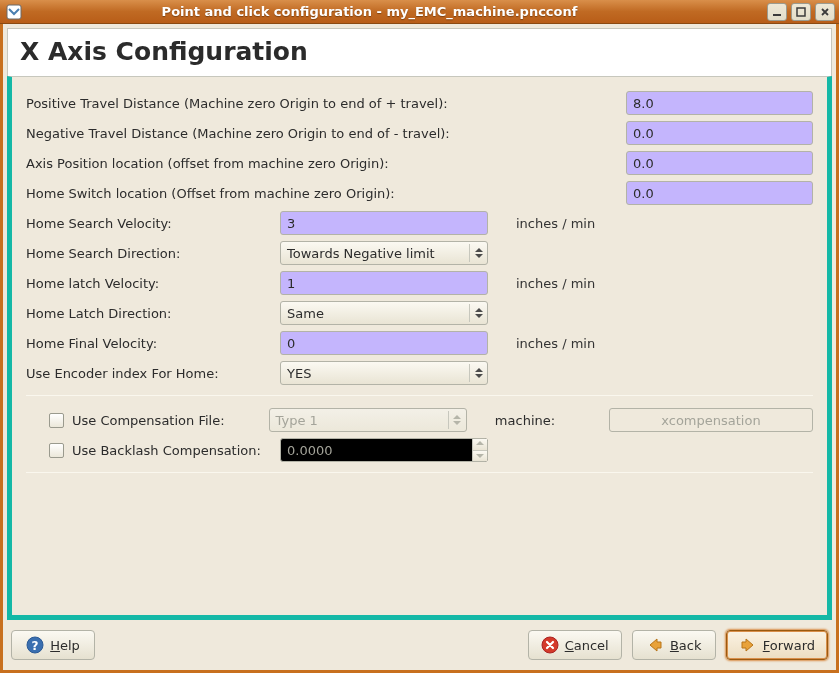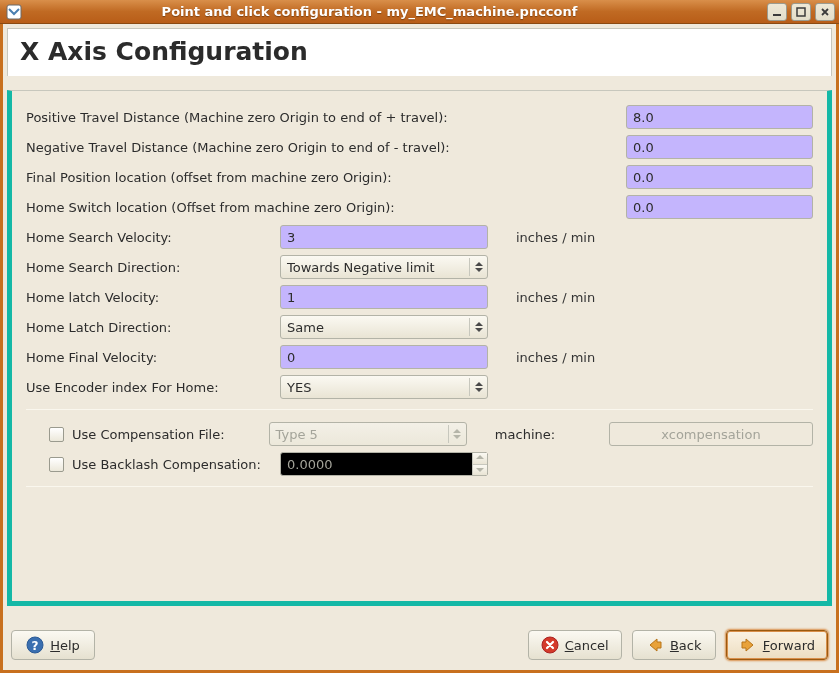--- a/index.html
+++ b/index.html
@@ -45,21 +45,21 @@
     font-size: 11px; color: #3b3b3b;
     cursor: pointer;
   }
 
   
   .window-body {
     border: 3px solid #c8701e;
     border-top: none;
     height: 649px;
     background: #efe9dc;
-    display: flex; flex-direction: column; gap: 14px;
+    display: flex; flex-direction: column;
   }
 
   
   .page-header {
     background: #fff;
     border: 1px solid #c7c7bd;
     margin: 4px 4px 0 4px;
     padding: 8px 12px 10px 12px;
     border-bottom: none;
   }
@@ -257,21 +257,21 @@
 
     <div class="row">
       <span class="label-wide">Positive Travel Distance  (Machine zero Origin to end of + travel):</span>
       <input class="input-txt input-right" value="8.0" style="">
     </div>
     <div class="row">
       <span class="label-wide">Negative Travel Distance  (Machine zero Origin to end of - travel):</span>
       <input class="input-txt input-right" value="0.0" style="">
     </div>
     <div class="row">
-      <span class="label-wide">Final Position location   (offset from machine zero Origin):</span>
+      <span class="label-wide">Axis Position location   (offset from machine zero Origin):</span>
       <input class="input-txt input-right" value="0.0" style="">
     </div>
     <div class="row">
       <span class="label-wide">Home Switch location   (Offset from machine zero Origin):</span>
       <input class="input-txt input-right" value="0.0" style="">
     </div>
 
     <div class="row">
       <span class="label-narrow">Home Search Velocity:</span>
       <input class="input-txt input-mid" value="3" style="">
@@ -324,21 +324,21 @@
     </div>
 
     <div class="divider"></div>
 
     <div class="row comp-row">
       <span class="label-narrow">
         <span class="check"></span>
         <span>Use Compensation File:</span>
       </span>
       <div class="select-like disabled input-mid">
-        <span>Type 5</span>
+        <span>Type 1</span>
         <span class="updown">
             <span class="tri-up"></span>
             <span class="tri-dn"></span>
           </span>
       </div>
       <span class="filename-label">machine:</span>
       <input class="input-txt disabled-input" style="width: 214px; text-align: center;" disabled="" value="xcompensation">
     </div>
 
     <div class="row comp-row">

